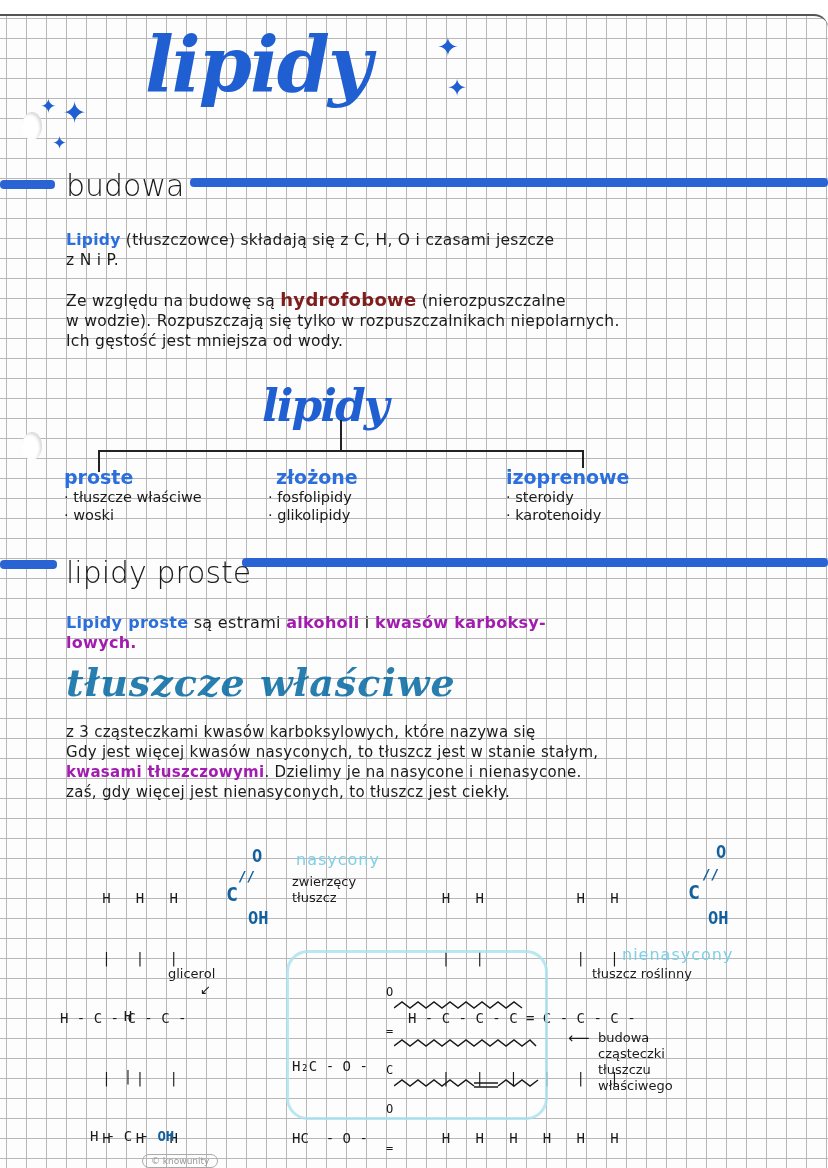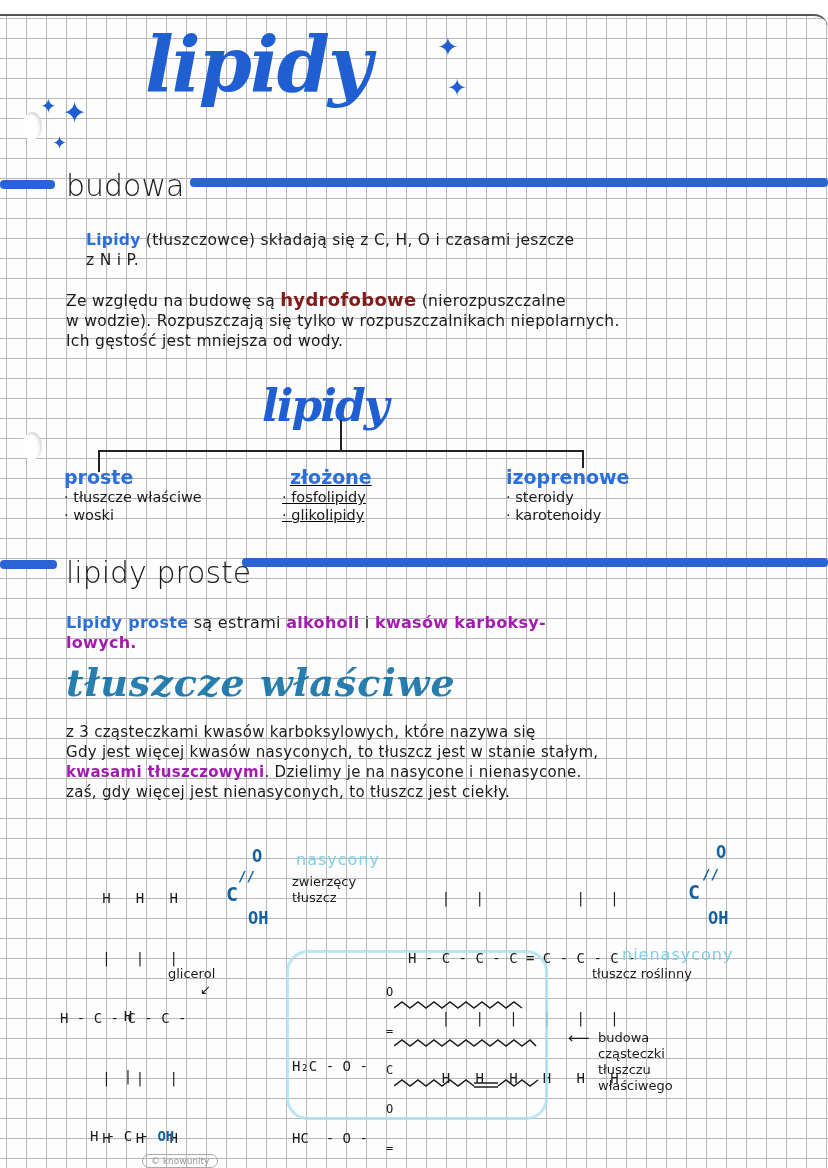--- a/index.html
+++ b/index.html
@@ -68,21 +68,21 @@
 <span class="abs sparkle" style="left:40px; top:96px; font-size:20px;">✦</span>
 <span class="abs sparkle" style="left:62px; top:98px; font-size:30px;">✦</span>
 <span class="abs sparkle" style="left:52px; top:134px; font-size:18px;">✦</span>
 <span class="abs sparkle" style="left:437px; top:34px; font-size:26px;">✦</span>
 <span class="abs sparkle" style="left:447px; top:76px; font-size:24px;">✦</span>
 
 <div class="section-bar" style="left:0; top:180px; width:55px;"></div>
 <div class="section-bar" style="left:190px; top:178px; width:638px;"></div>
 <div class="abs hand section-heading" style="left:66px; top:168px;">budowa</div>
 
-<div class="abs hand para" style="left:66px; top:230px; width:740px;padding-left:20px;">
+<div class="abs hand para" style="left:66px; top:230px; width:740px;">
   <div><span class="blue-b">Lipidy</span><span> (tłuszczowce) składają się z C, H, O i czasami jeszcze</span></div>
   <div>z N i P.</div>
 </div>
 
 <div class="abs hand para" style="left:66px; top:290px; width:750px;">
   <div><span>Ze względu na budowę są </span><span class="cyan-b" style="font-size:18px;">hydrofobowe</span><span> (nierozpuszczalne</span></div>
   <div>w wodzie). Rozpuszczają się tylko w rozpuszczalnikach niepolarnych.</div>
   <div>Ich gęstość jest mniejsza od wody.</div>
 </div>
 
@@ -90,21 +90,21 @@
 <div class="tree-line" style="left:340px; top:420px; width:2px; height:32px;"></div>
 <div class="tree-line" style="left:98px; top:450px; width:485px; height:2px;"></div>
 <div class="tree-line" style="left:98px; top:450px; width:2px; height:22px;"></div>
 <div class="tree-line" style="left:582px; top:450px; width:2px; height:18px;"></div>
 
 <div class="abs" style="left:64px; top:466px;">
   <div class="cat">proste</div>
   <div class="cat-item">· tłuszcze właściwe</div>
   <div class="cat-item">· woski</div>
 </div>
-<div class="abs" style="left:282px; top:466px;text-decoration:underline;">
+<div class="abs" style="left:268px; top:466px;">
   <div class="cat" style="padding-left:8px;">złożone</div>
   <div class="cat-item">· fosfolipidy</div>
   <div class="cat-item">· glikolipidy</div>
 </div>
 <div class="abs" style="left:506px; top:466px;">
   <div class="cat">izoprenowe</div>
   <div class="cat-item">· steroidy</div>
   <div class="cat-item">· karotenoidy</div>
 </div>
 
@@ -137,20 +137,21 @@
 <div class="abs chem chem-blue" style="left:238px; top:866px;">//</div>
 <div class="abs chem chem-blue" style="left:226px; top:884px; font-size:20px;">C</div>
 <div class="abs chem chem-blue" style="left:248px; top:908px; font-size:17px;">OH</div>
 <div class="abs faint-cyan" style="left:296px; top:850px;">nasycony</div>
 <div class="abs note" style="left:292px; top:874px;">
   <div>zwierzęcy</div>
   <div>tłuszcz</div>
 </div>
 
 <div class="abs chem" style="left:408px; top:848px;">
+  <div>    H   H           H   H</div>
   <div>    |   |           |   |</div>
   <div>H - C - C - C = C - C - C -</div>
   <div>    |   |   |   |   |   |</div>
   <div>    H   H   H   H   H   H</div>
 </div>
 <div class="abs chem chem-blue" style="left:716px; top:842px; font-size:17px;">O</div>
 <div class="abs chem chem-blue" style="left:702px; top:864px;">//</div>
 <div class="abs chem chem-blue" style="left:688px; top:882px; font-size:20px;">C</div>
 <div class="abs chem chem-blue" style="left:708px; top:908px; font-size:17px;">OH</div>
 <div class="abs faint-cyan" style="left:622px; top:945px;">nienasycony</div>

